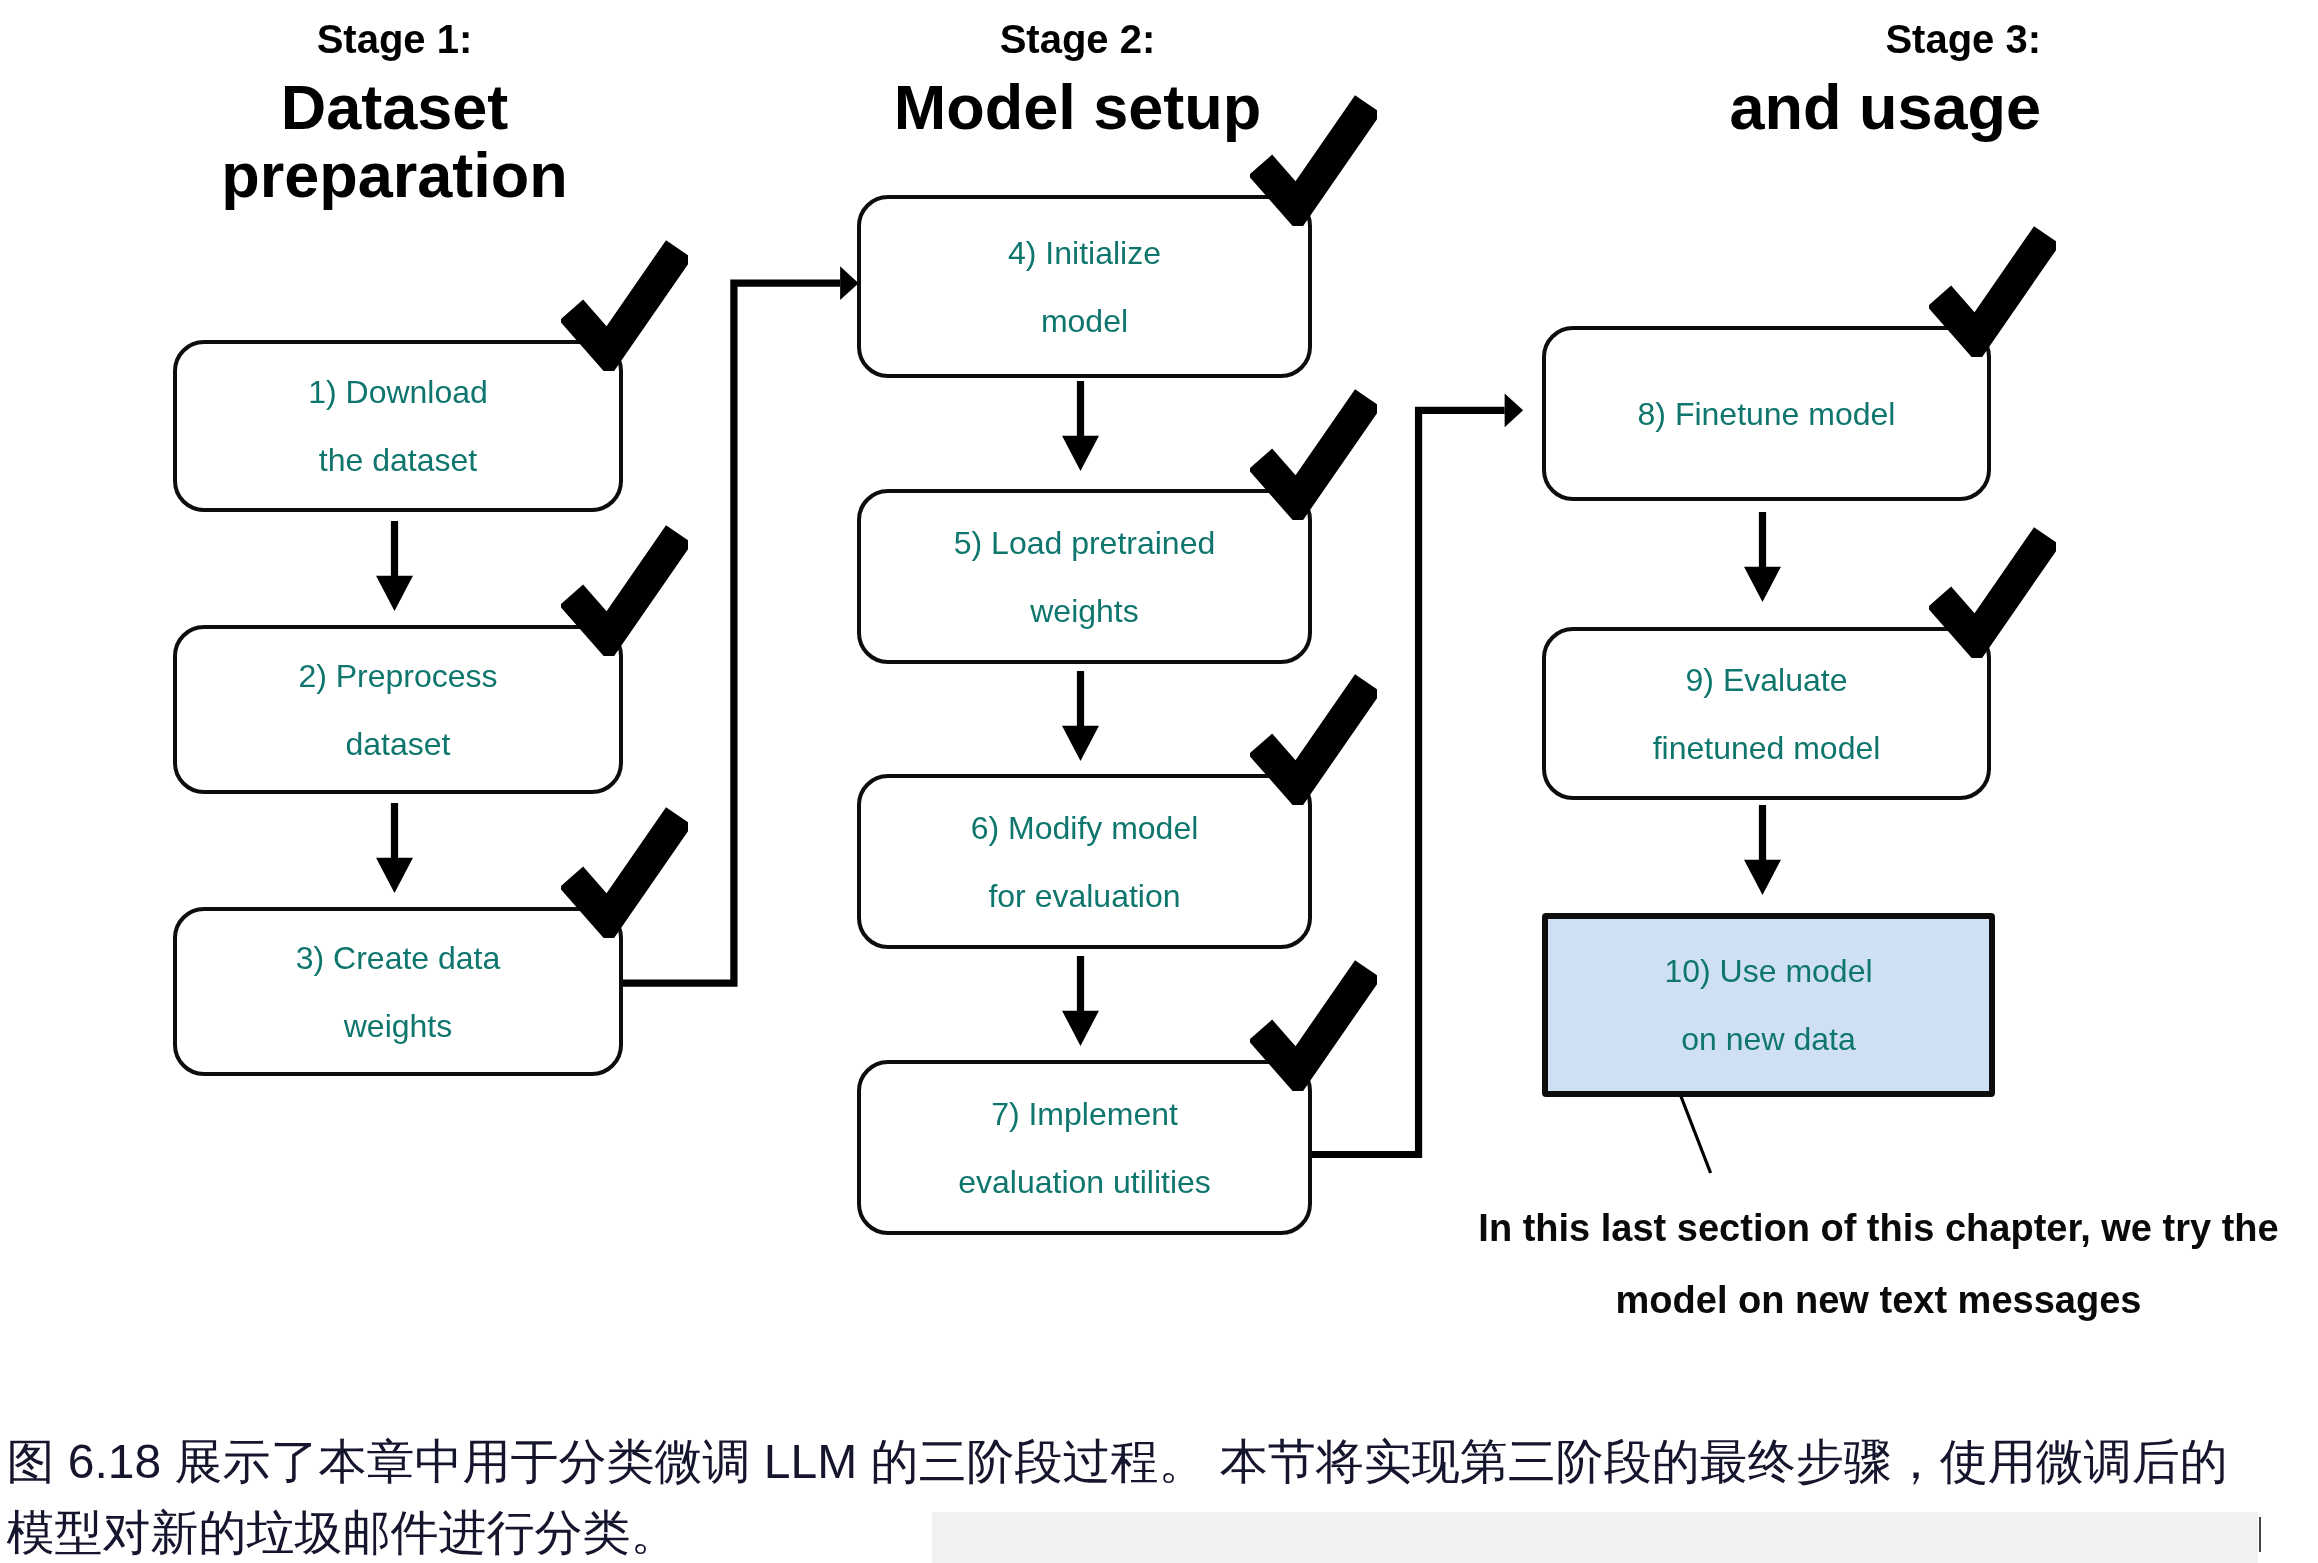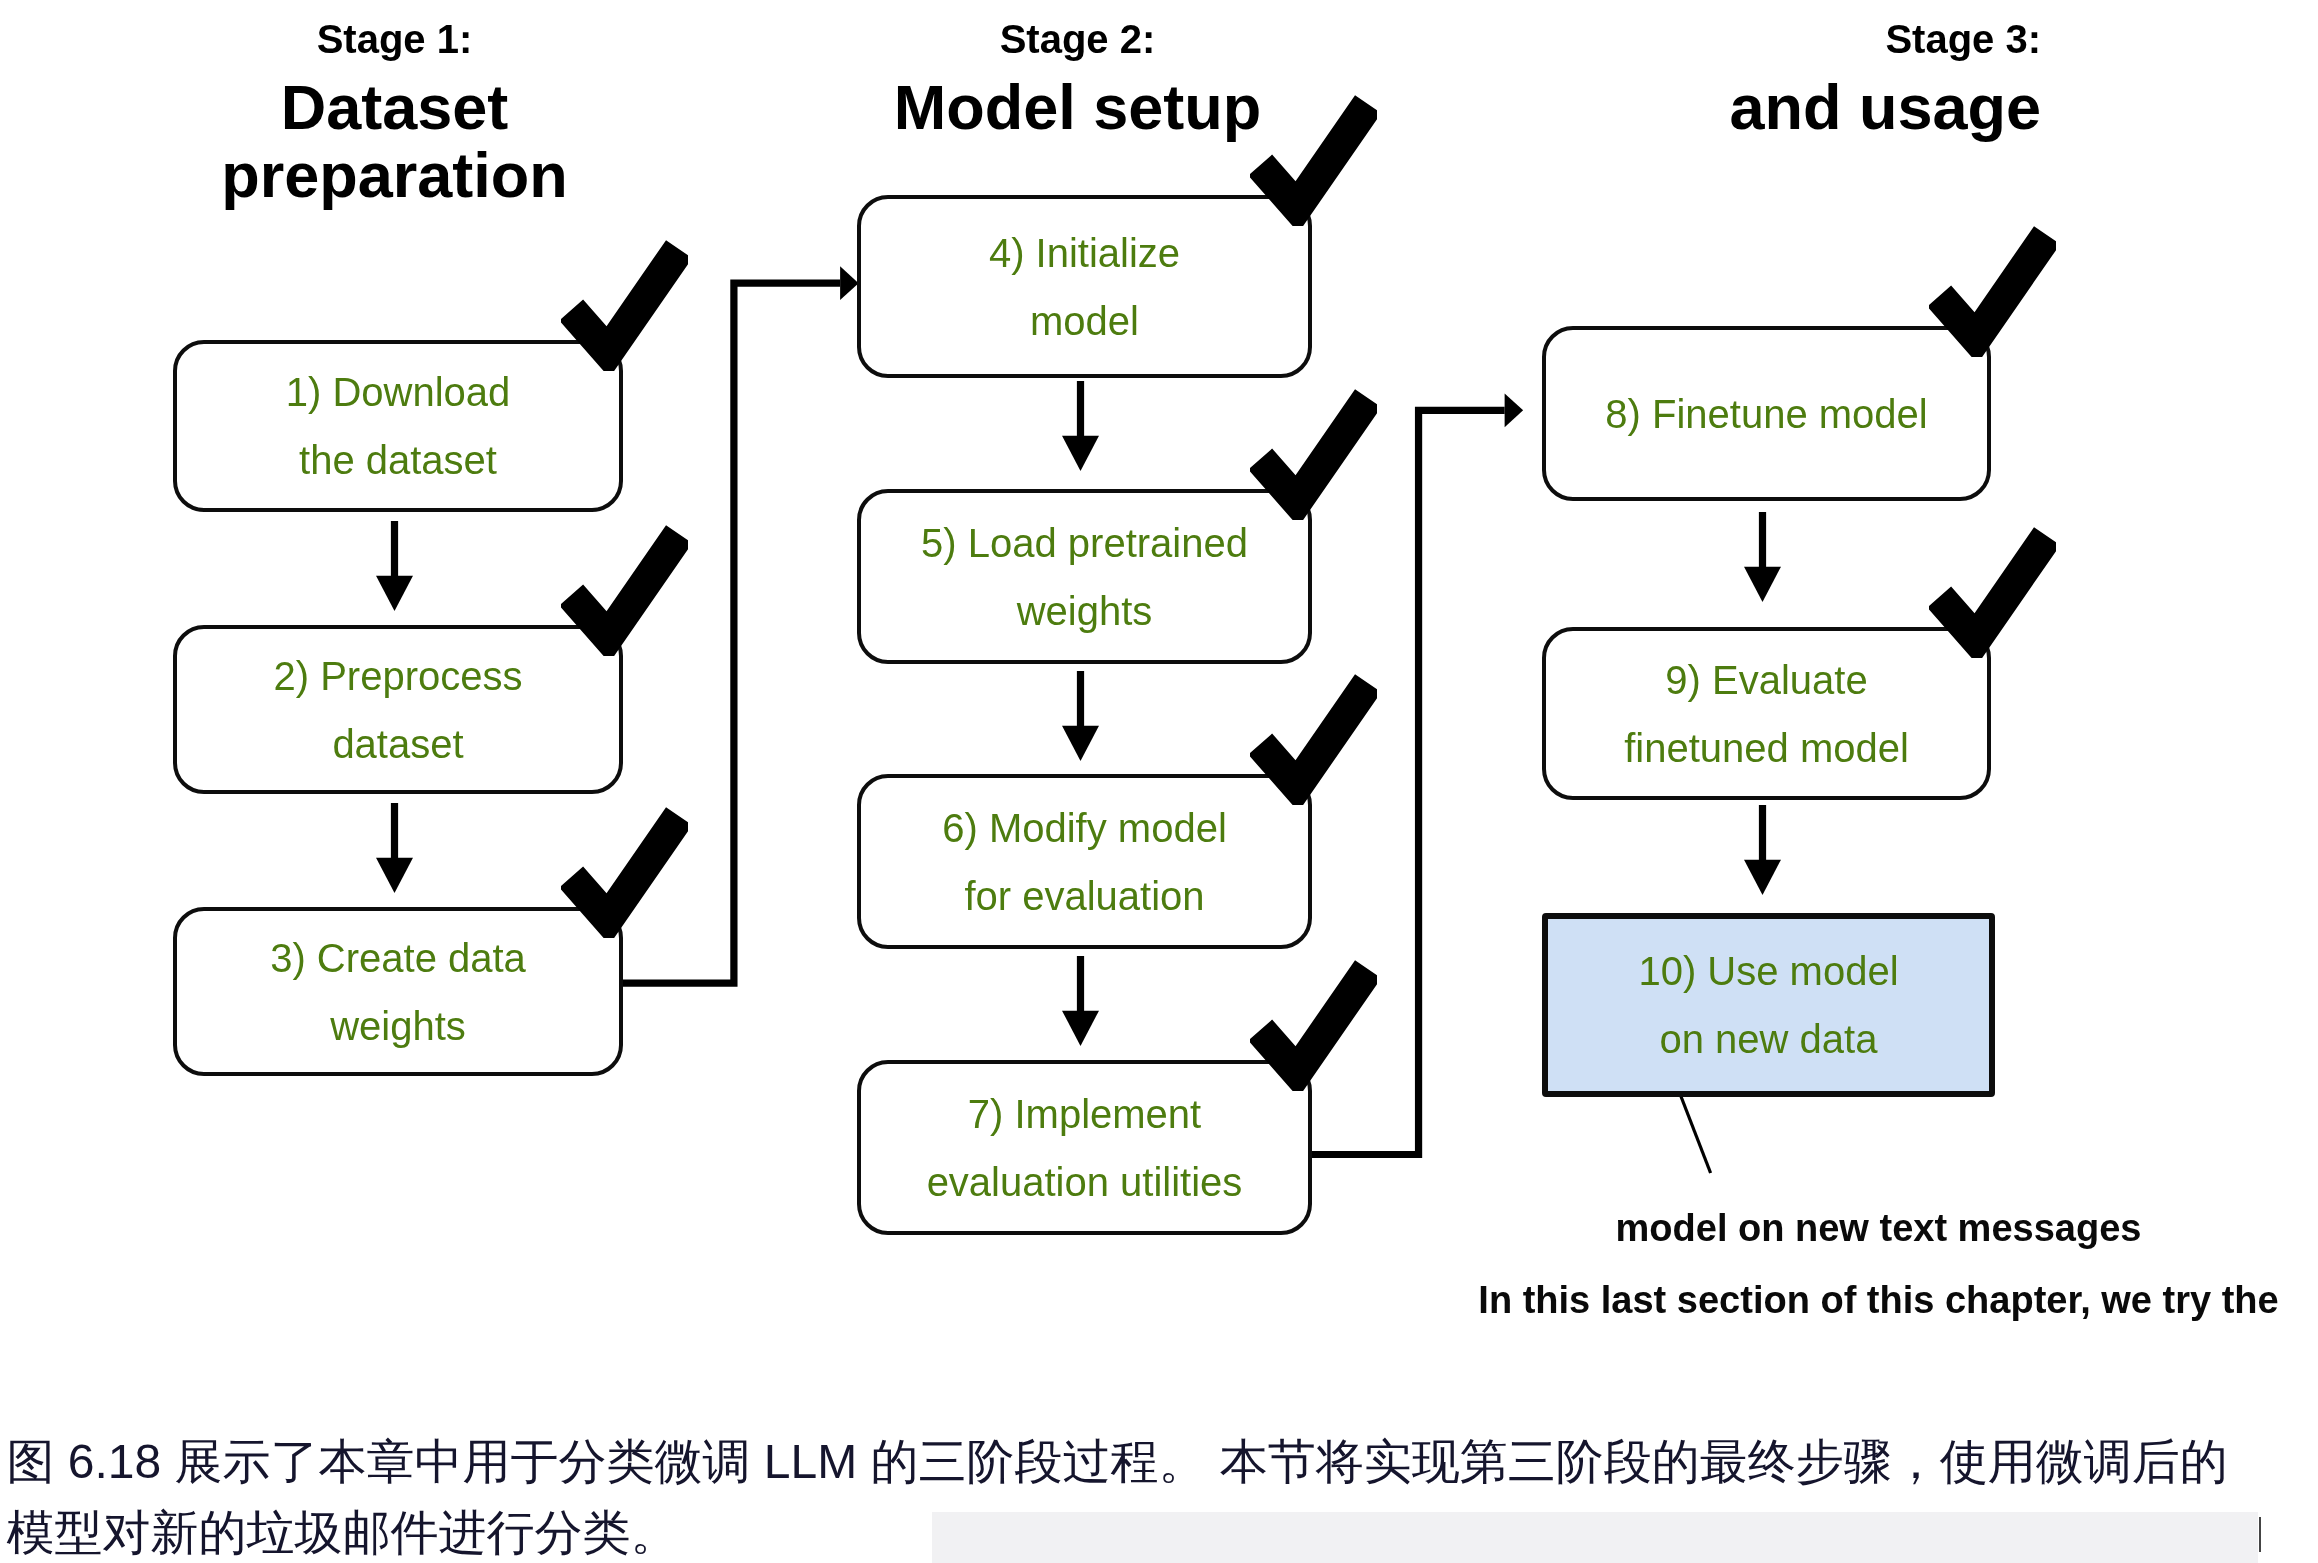--- a/index.html
+++ b/index.html
@@ -11,21 +11,21 @@
   
   .stage-header{position:absolute;width:563px;text-align:center;color:#000;}
   .stage-title{font-size:40px;font-weight:700;line-height:68px;}
   .stage-sub{font-size:63px;font-weight:700;line-height:68px;}
   
   .box{
     position:absolute;background:#ffffff;border:4px solid #0d0d0d;border-radius:31px;
     display:flex;flex-direction:column;align-items:center;justify-content:center;
     z-index:3;
   }
-  .box-label{font-size:40px;line-height:68px;color:#4d7c0f;text-align:center;white-space:nowrap;}
+  .box-label{font-size:32px;line-height:68px;color:#0f766e;text-align:center;white-space:nowrap;}
   .box.highlight{background:var(--highlight-fill,#CFE0F5);border-width:6.4px;border-radius:4px;}
   
   .check{position:absolute;right:-69px;top:-105px;width:127px;height:132px;z-index:4;}
   .check polyline{fill:none;stroke:#000;stroke-width:25;stroke-linecap:butt;stroke-linejoin:miter;}
   
   .varrow{position:absolute;width:37px;height:90px;z-index:2;}
   .varrow line{stroke:#000;stroke-width:9;}
   .varrow polygon{fill:#000;}
   
   #connector-overlay{position:absolute;left:0;top:0;width:2319px;height:1564px;z-index:1;}
@@ -192,21 +192,21 @@
 <svg class="varrow" style="left:1744px;top:512px;" viewBox="0 0 46 112">
     <line x1="23" y1="0" x2="23" y2="70"></line>
     <polygon points="0,68 46,68 23,112"></polygon>
   </svg>
 <svg class="varrow" style="left:1744px;top:805px;" viewBox="0 0 46 112">
     <line x1="23" y1="0" x2="23" y2="70"></line>
     <polygon points="0,68 46,68 23,112"></polygon>
   </svg>
 
 <div class="annotation">
+  <div>In this last section of this chapter, we try the</div>
   <div>model on new text messages</div>
-  <div>In this last section of this chapter, we try the</div>
 </div>
 
 <div class="caption">
   <div>图 6.18 展示了本章中用于分类微调 LLM 的三阶段过程。 本节将实现第三阶段的最终步骤，使用微调后的</div>
   <div>模型对新的垃圾邮件进行分类。</div>
 </div>
 
 
 </body></html>

